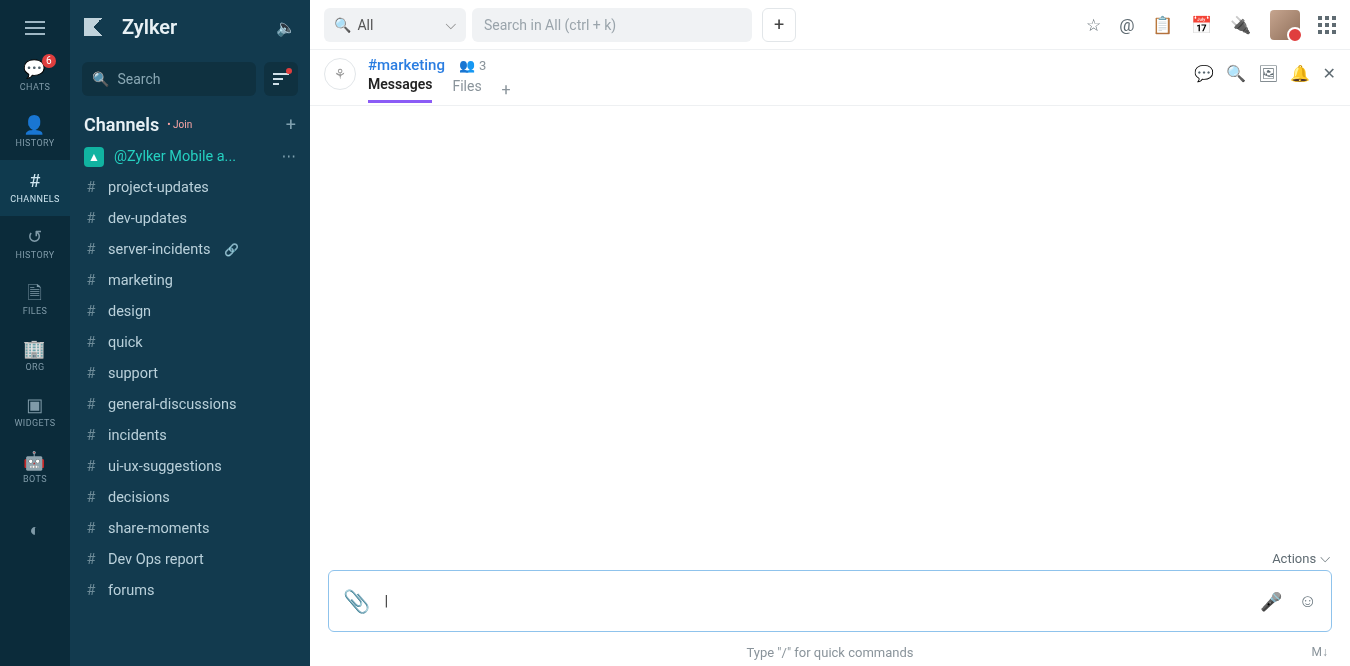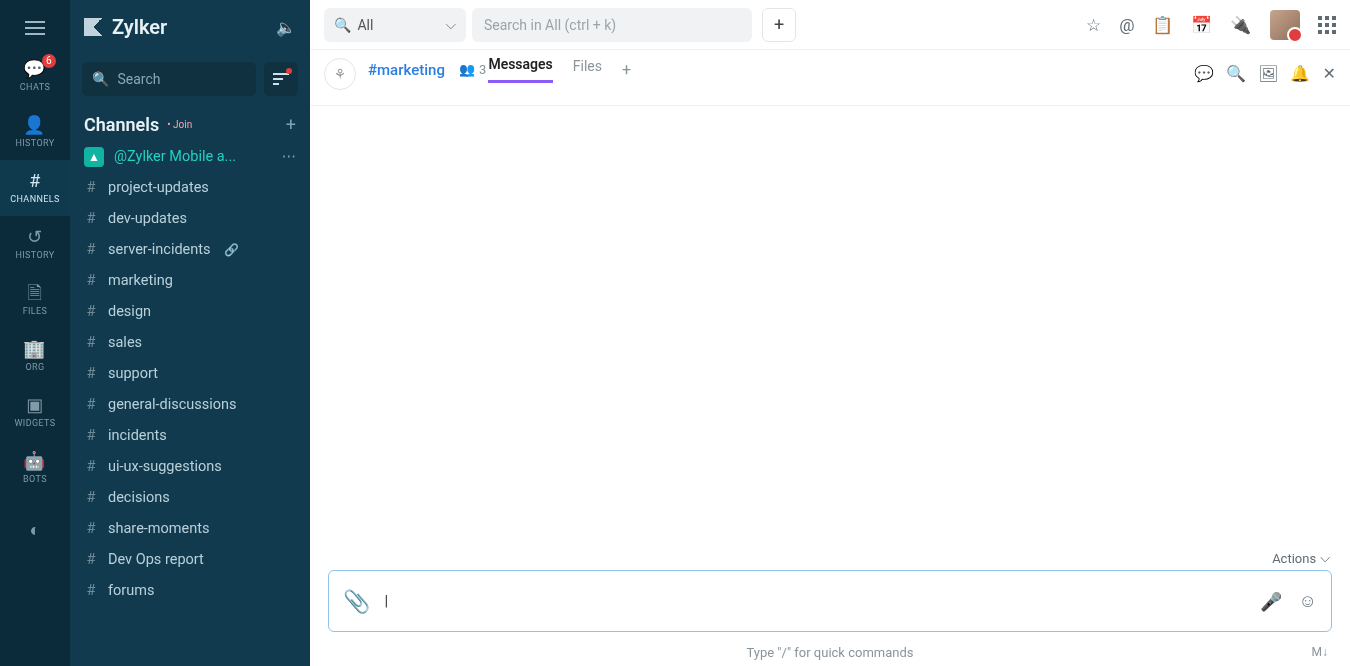--- a/index.html
+++ b/index.html
@@ -10,21 +10,21 @@
 .rail { width: 70px; background: #0b2b3a; color: #9fb7c4; display: flex; flex-direction: column; align-items: center; padding-top: 8px; }
 .rail .menu { height: 40px; display: flex; align-items: center; justify-content: center; width: 100%; }
 .rail-item { width: 100%; height: 56px; display: flex; flex-direction: column; align-items: center; justify-content: center; font-size: 9px; letter-spacing: .4px; gap: 4px; color: #7f9aa8; cursor: pointer; position: relative; }
 .rail-item.active { background: #0f3a4e; color: #cfe6f0; }
 .rail-item .ricon { font-size: 18px; line-height: 1; }
 .rail-item.last { margin-top: 6px; }
 .rail-badge { position: absolute; top: 6px; right: 14px; background: #e03e3e; color: #fff; font-size: 10px; border-radius: 8px; padding: 0 4px; line-height: 14px; }
 
 
 .sidebar { width: 240px; background: #123a4e; color: #cfe0e8; display: flex; flex-direction: column; position: relative; }
-.side-top { display: flex; align-items: center; height: 54px; padding: 0 14px; gap: 10px; color: #e8f1f5; justify-content: center; }
+.side-top { display: flex; align-items: center; height: 54px; padding: 0 14px; gap: 20px; color: #e8f1f5; justify-content: center; }
 .brand-logo { width: 18px; height: 18px; background: linear-gradient(135deg, #c1d3dc 0 50%, transparent 50%), linear-gradient(45deg, #c1d3dc 0 50%, transparent 50%); display: inline-block; }
 .brand-text { font-size: 20px; font-weight: 600; flex: 1; }
 .remote-row { display: flex; align-items: center; justify-content: space-between; height: 40px; padding: 0 14px; color: #cfe0e8; }
 .remote-text { font-size: 16px; font-weight: 500; }
 .toggle { width: 34px; height: 18px; background: #0a2230; border-radius: 10px; position: relative; }
 .toggle::after { content: ""; position: absolute; left: 2px; top: 2px; width: 14px; height: 14px; border-radius: 50%; background: #3c5c6c; }
 .search-row { display: flex; align-items: center; gap: 8px; padding: 8px 12px; }
 .search-box { flex: 1; background: #0f3140; border-radius: 6px; height: 34px; display: flex; align-items: center; gap: 8px; padding: 0 10px; color: #89a7b3; font-size: 14px; }
 .sort-btn { width: 34px; height: 34px; background: #0f3140; border-radius: 6px; display: flex; align-items: center; justify-content: center; position: relative; }
 .sort-dot { width: 6px; height: 6px; background: #e03e3e; border-radius: 50%; position: absolute; top: 6px; right: 6px; }
@@ -54,21 +54,21 @@
 .add-tab-btn { width: 34px; height: 34px; border: 1px solid #e2e6e9; border-radius: 6px; display: flex; align-items: center; justify-content: center; color: #444; font-size: 18px; }
 .top-spacer { flex: 1; }
 .top-icons { display: flex; align-items: center; gap: 18px; color: #5f6b72; font-size: 17px; }
 .avatar { width: 30px; height: 30px; border-radius: 4px; background: linear-gradient(135deg, #c6a58f, #8f6f5a); position: relative; }
 .avatar::after { content: ""; position: absolute; right: -3px; bottom: -3px; width: 12px; height: 12px; border-radius: 50%; background: #e03e3e; border: 2px solid #fff; }
 .apps-grid { display: grid; grid-template-columns: repeat(3, 4px); grid-template-rows: repeat(3, 4px); gap: 3px; }
 .apps-grid span { background: #5f6b72; }
 
 .chanheader { display: flex; align-items: flex-start; height: 56px; padding: 6px 14px 0; gap: 12px; border-bottom: 1px solid #eef0f2; }
 .chan-avatar { width: 32px; height: 32px; border-radius: 50%; border: 1px solid #e2e6e9; display: flex; align-items: center; justify-content: center; color: #999; font-size: 14px; margin-top: 2px; }
-.chan-meta { display: flex; gap: 2px; }
+.chan-meta { display: flex; flex-direction: column; gap: 2px; }
 .chan-title-row { display: flex; align-items: center; gap: 14px; }
 .chan-title { color: #2a7de1; font-size: 15px; font-weight: 500; }
 .members { color: #8a949b; font-size: 13px; display: flex; align-items: center; gap: 4px; }
 .tabs { display: flex; align-items: center; gap: 20px; }
 .tab { font-size: 14px; color: #8a949b; padding: 0 0 8px; cursor: pointer; }
 .tab.active { color: #222; font-weight: 600; border-bottom: 3px solid #8b5cf6; }
 .tab-add { color: #8a949b; font-size: 16px; }
 .header-spacer { flex: 1; }
 .header-icons { display: flex; align-items: center; gap: 12px; color: #5f6b72; font-size: 16px; margin-top: 8px; }
 
@@ -182,21 +182,21 @@
         <div class="chan">
           <span class="hash">#</span>
           <span>marketing</span>
         </div>
         <div class="chan">
           <span class="hash">#</span>
           <span>design</span>
         </div>
         <div class="chan">
           <span class="hash">#</span>
-          <span>sales</span>
+          <span>quick</span>
         </div>
         <div class="chan">
           <span class="hash">#</span>
           <span>support</span>
         </div>
         <div class="chan">
           <span class="hash">#</span>
           <span>general-discussions</span>
         </div>
         <div class="chan">

